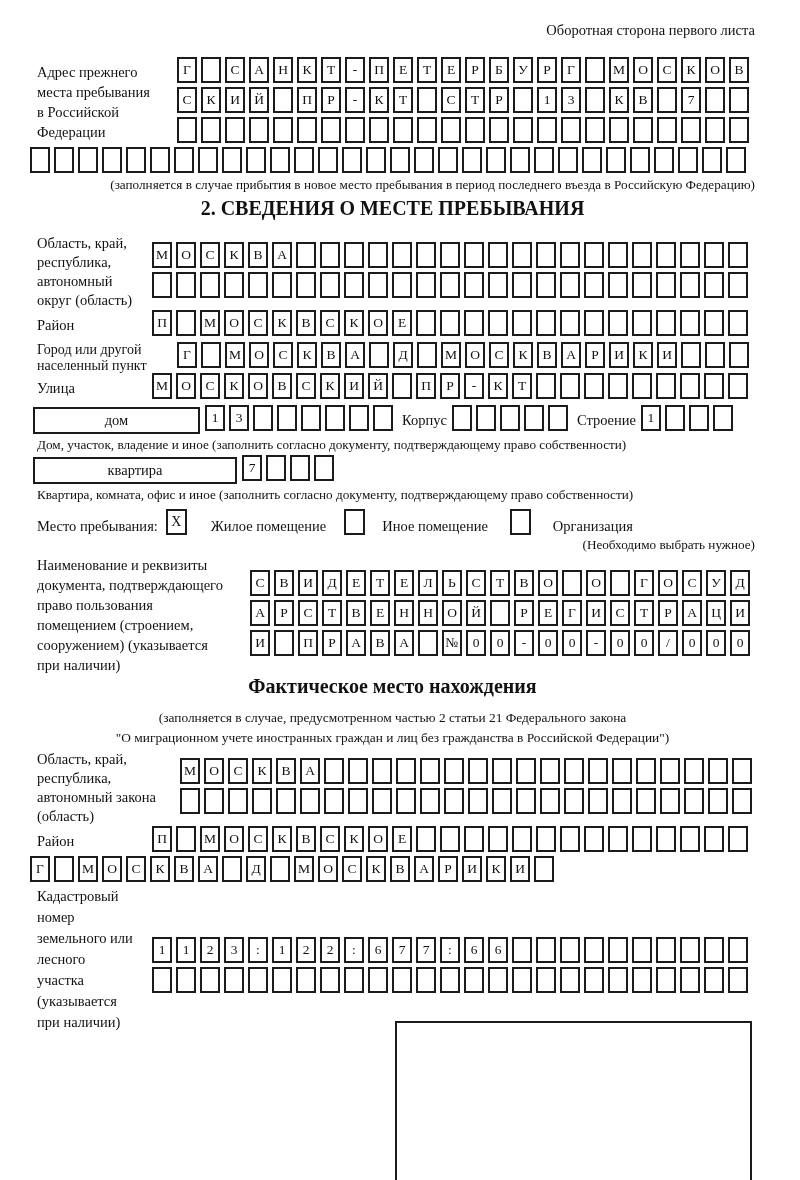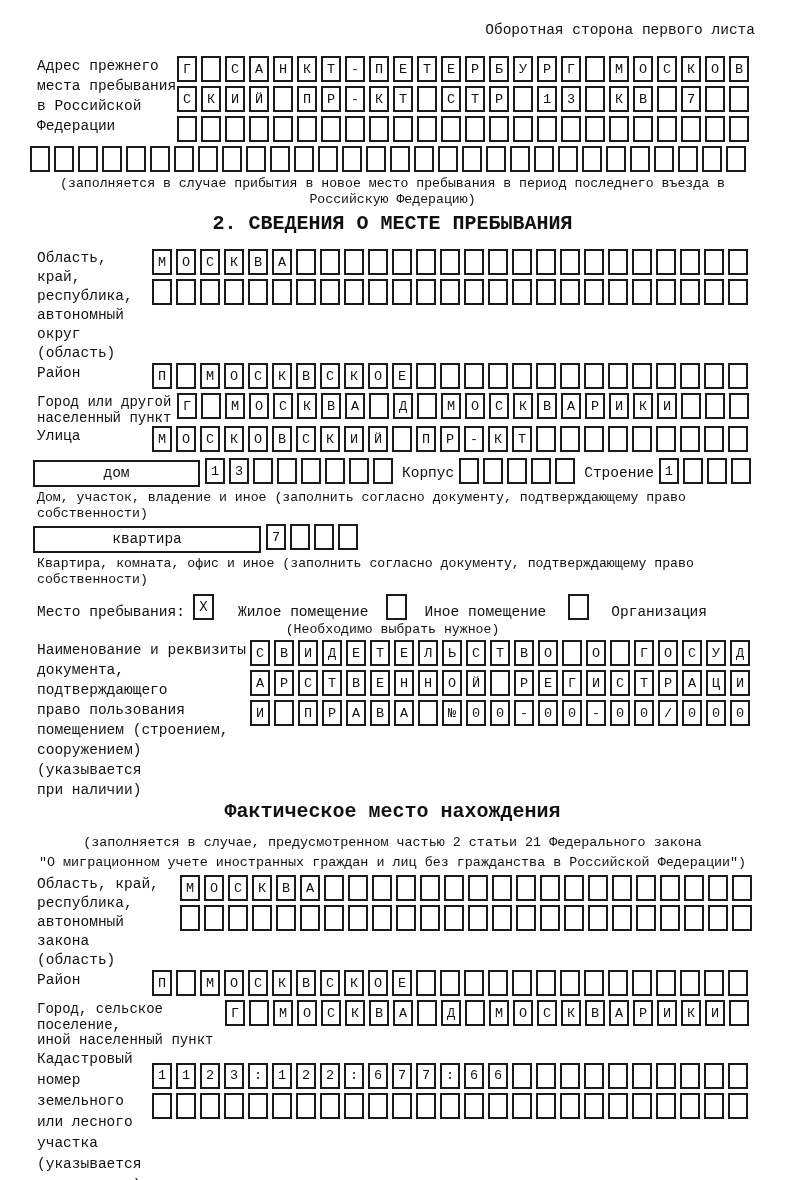--- a/index.html
+++ b/index.html
@@ -3,56 +3,56 @@
 <meta charset="utf-8">
 <style>
   html,body { margin:0; padding:0; background:#ffffff; }
   .page {
     position:relative;
     width:800px; height:1180px;
     box-sizing:border-box;
     padding:0 45px 0 30px;
     background:#ffffff;
     color:#111;
-    font-family:Liberation Mono, monospace;
+    font-family:Liberation Serif, serif;
     overflow:hidden;
   }
   .corner { padding-top:22px; text-align:right; font-size:14.5px; }
 
-  .frow { display:flex; align-items:flex-start; }
+  .frow { display:flex; align-items:center; }
   .flabel { flex:0 0 auto; font-size:14.5px; line-height:20px; padding-left:7px; box-sizing:border-box; }
   .flabel.lh19 { line-height:19px; }
   .flabel.lh21 { line-height:21px; }
   .flabel.tight { line-height:15.5px; font-size:14px; padding-top:2px; }
   .w147 { width:147px; } .w122 { width:122px; } .w150 { width:150px; }
   .w195 { width:195px; } .w220 { width:220px; }
 
   .cellrow { display:flex; height:26px; margin-bottom:4px; }
   .cell {
     flex:0 0 auto; width:16px; height:22px;
     border:2px solid #1b1b1b; margin-right:4px;
     display:flex; align-items:center; justify-content:center;
     font-size:13.5px; background:#fff;
   }
   .cellcol { flex:0 0 auto; }
 
   .note { font-size:13.2px; line-height:16px; margin:2px 0 2px 7px; }
-  .note.center { text-align:center; margin-left:0; }
+  .note.center { text-align:right; margin-left:0; }
   .sect-title { text-align:center; font-weight:bold; font-size:20px; margin-top:4px; }
 
   .b-top { margin-top:18px; }
   .b-oblast { margin-top:14px; }
   .domrow { margin-left:3px; margin-top:2px; align-items:center; }
   .labelbox {
     box-sizing:border-box; border:2px solid #1b1b1b; height:27px;
     display:flex; align-items:center; justify-content:center;
     font-size:14.5px; margin-right:5px;
   }
   .dombox { width:167px; }
-  .kvartirabox { width:228px; }
+  .kvartirabox { width:204px; }
   .inline-label { font-size:14.5px; line-height:27px; margin:0 5px; white-space:nowrap; }
 
   .mestorow { margin-top:6px; align-items:flex-end; font-size:14.5px; }
   .mesto-label { padding-left:7px; }
   .checkbox {
     box-sizing:border-box; width:21px; height:26px; border:2px solid #1b1b1b;
     display:flex; align-items:center; justify-content:center; font-size:14px;
   }
   .cb1 { margin-left:8px; } .op1 { margin-left:24px; }
   .cb2 { margin-left:18px; } .op2 { margin-left:17px; }
@@ -588,24 +588,20 @@
         <span class="cell"></span>
         <span class="cell"></span>
         <span class="cell"></span>
         <span class="cell"></span>
         <span class="cell"></span>
         <span class="cell"></span>
       </div>
   </div>
 
   <div class="frow">
-    <div class="flabel w195 tight">
-        <div>Город, сельское поселение,</div>
-        <div>иной населенный пункт</div>
-      </div>
     <div class="cellrow">
         <span class="cell">Г</span>
         <span class="cell"></span>
         <span class="cell">М</span>
         <span class="cell">О</span>
         <span class="cell">С</span>
         <span class="cell">К</span>
         <span class="cell">В</span>
         <span class="cell">А</span>
         <span class="cell"></span>

